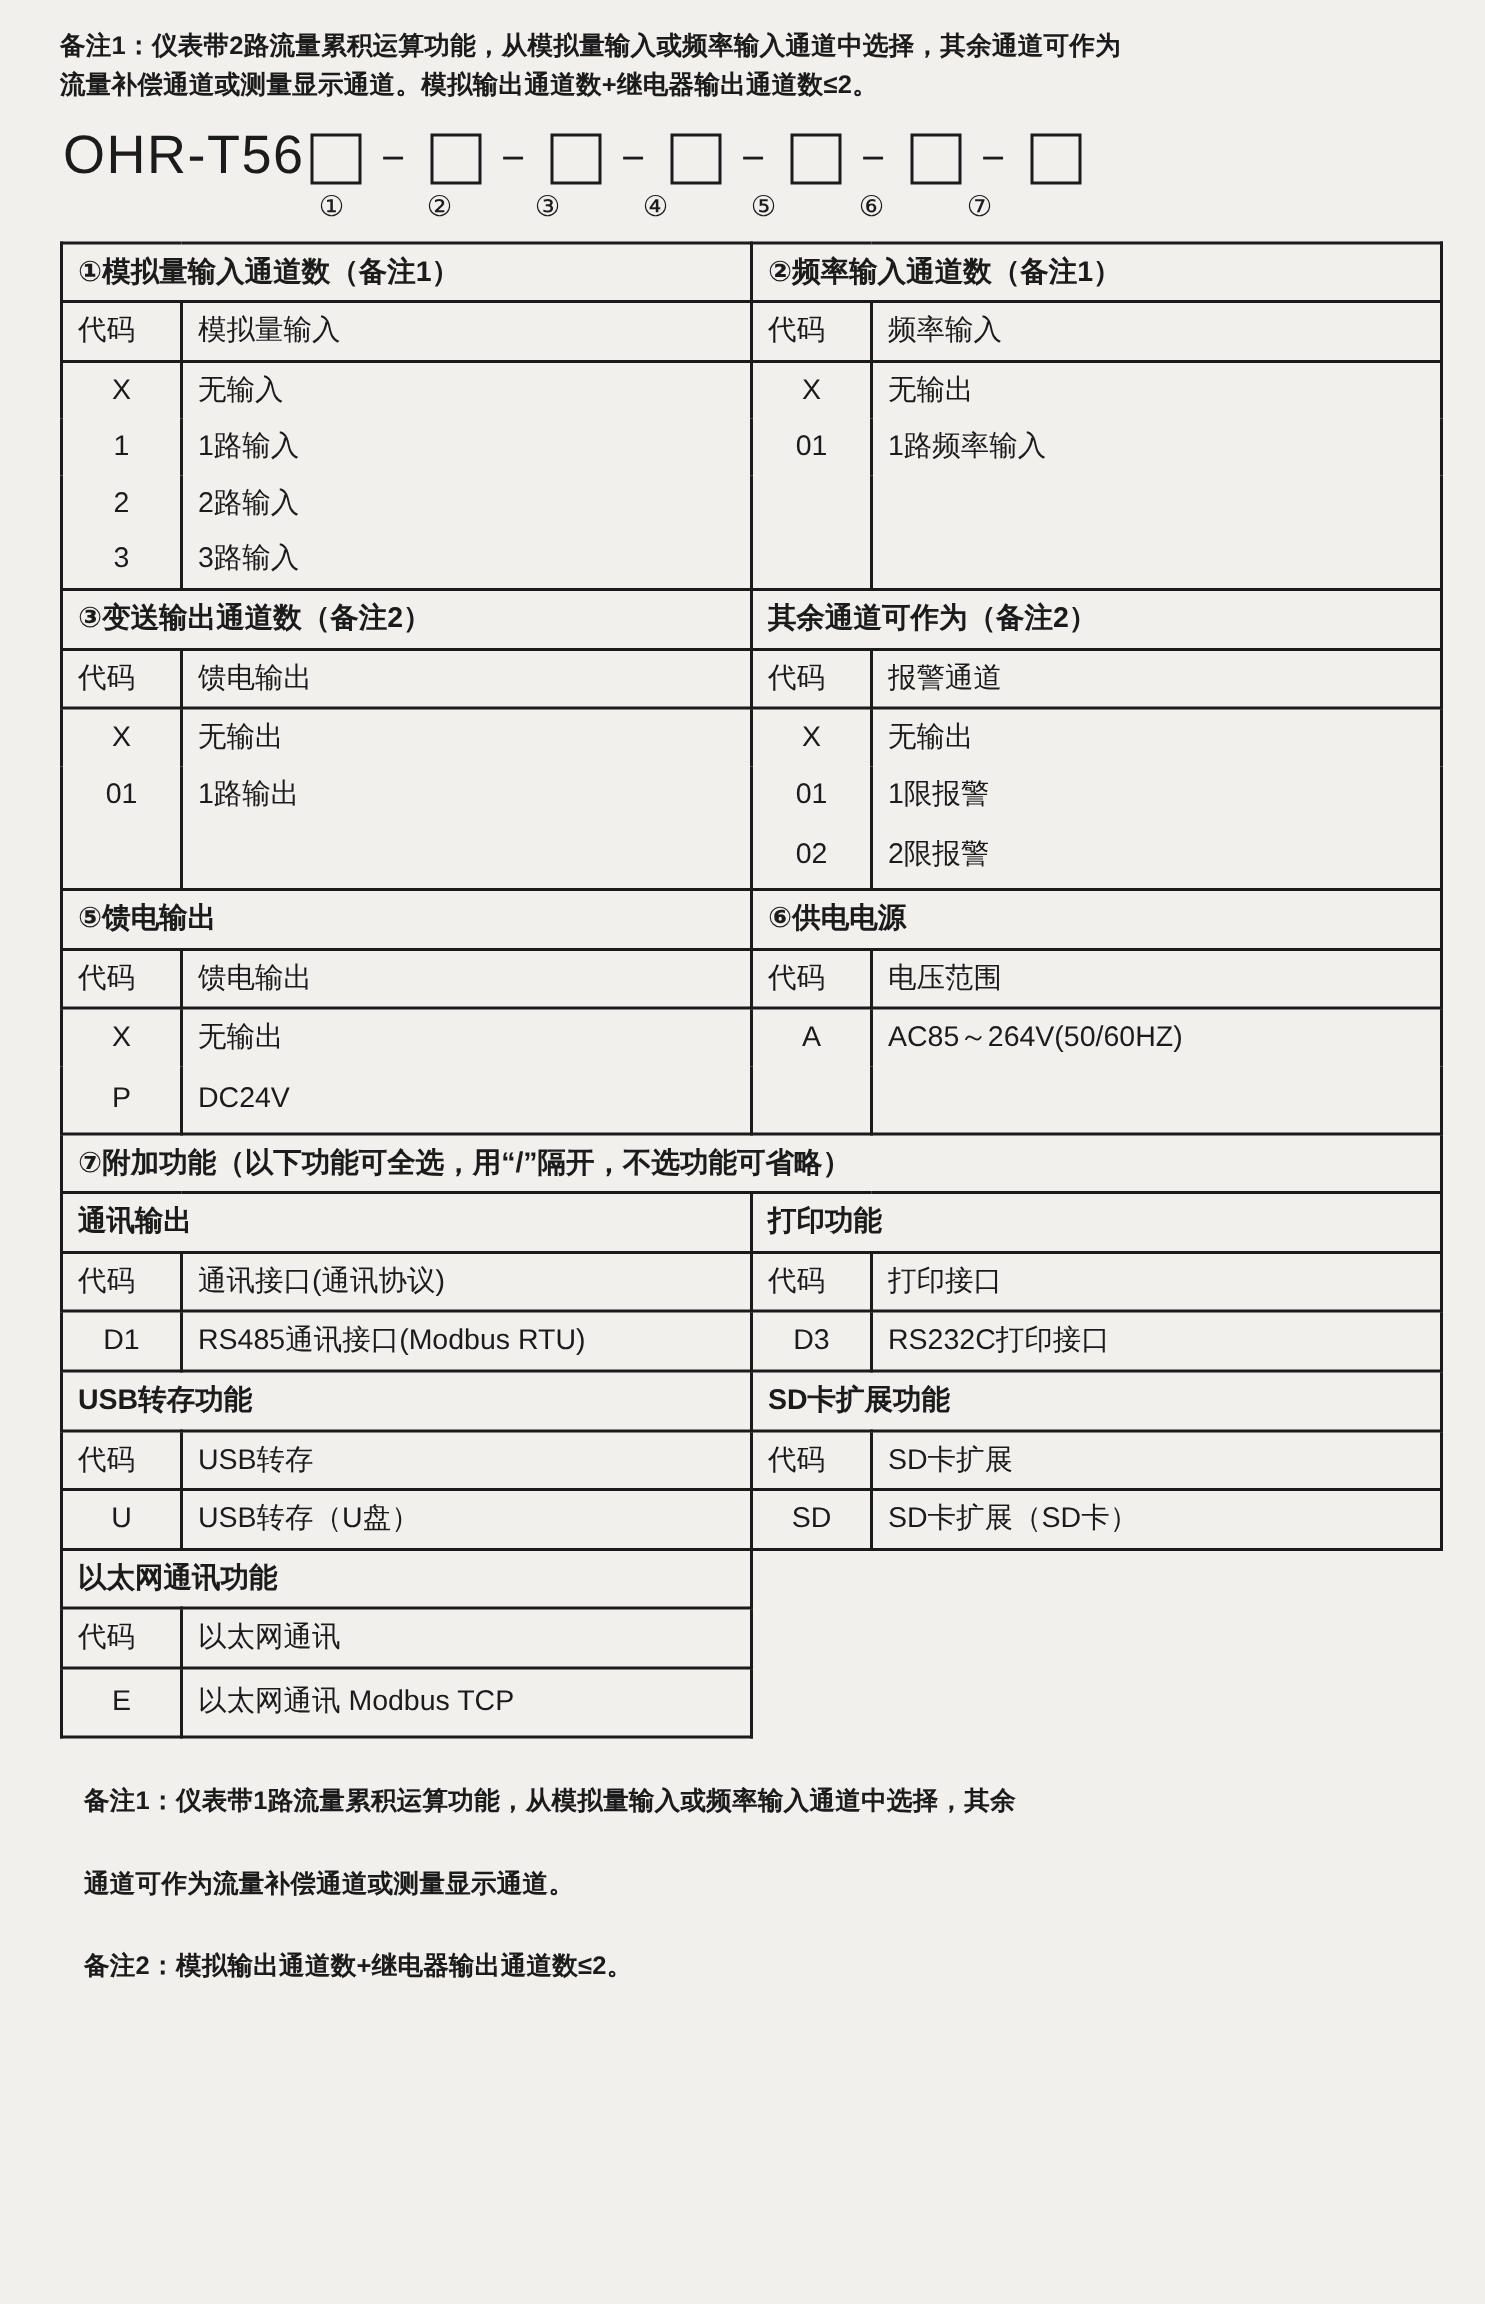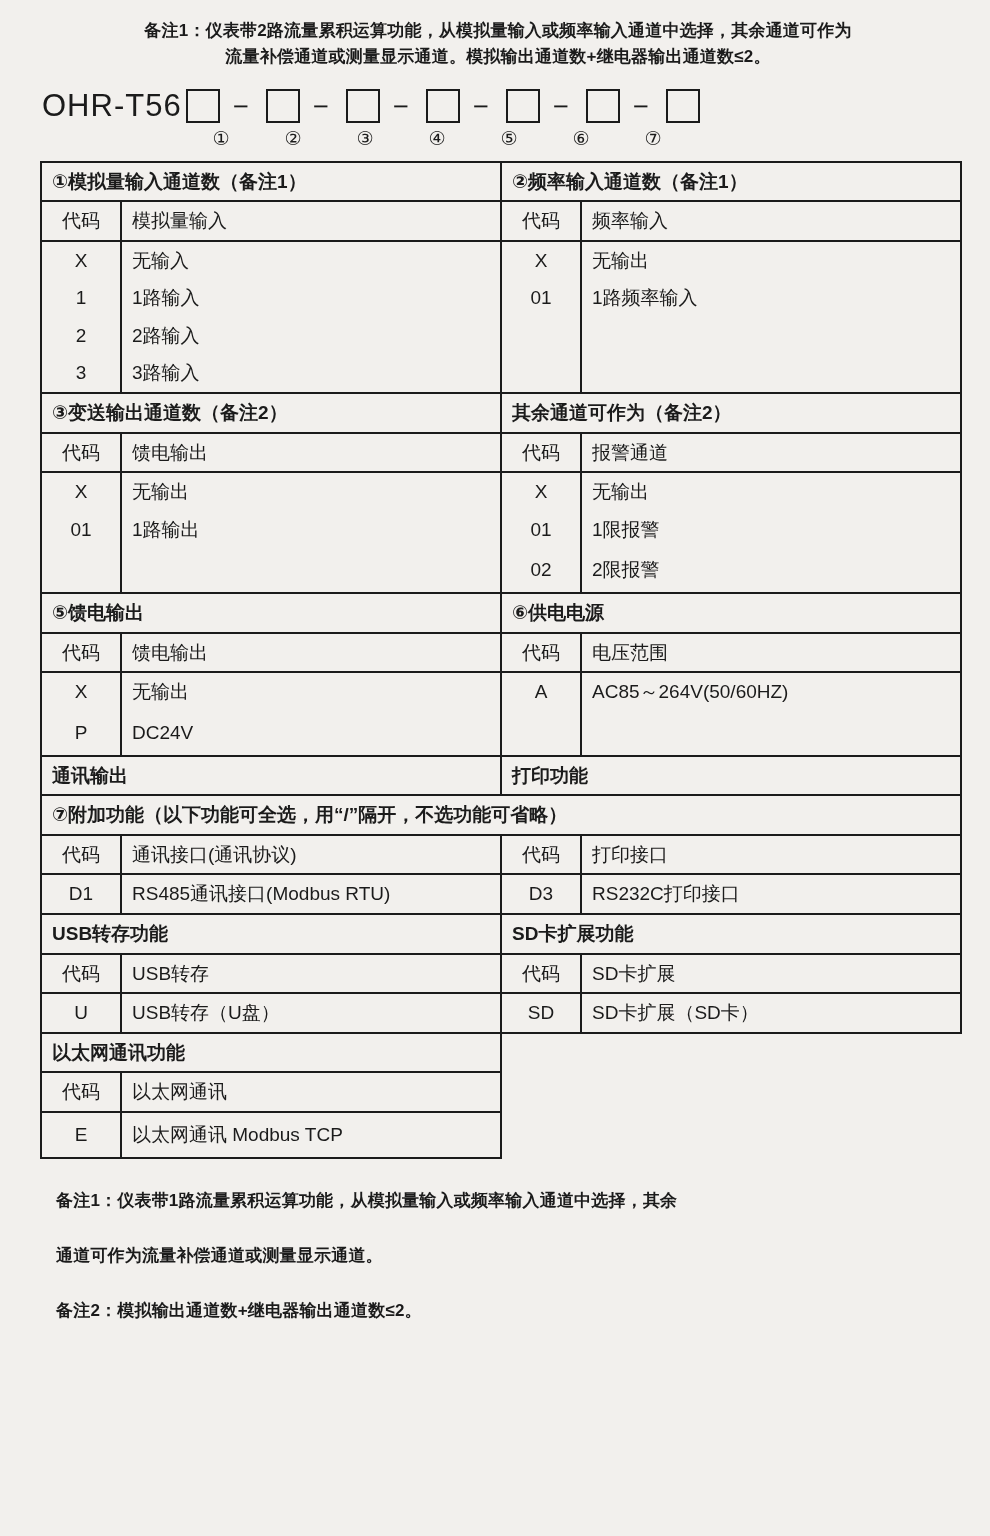--- a/index.html
+++ b/index.html
@@ -22,37 +22,37 @@
     padding: 18px 34px 0 34px;
     position: relative;
   }
   .note-top {
     font-size: 17px;
     line-height: 1.55;
     font-weight: 700;
     margin: 0 0 6px 6px;
     letter-spacing: 0.2px;
   }
-  .note-top .ln { display: block; text-align: center; }
+  .note-top .ln { display: block; }
 
   .title {
     font-size: 33px;
     font-weight: 400;
     letter-spacing: 1px;
     margin: 24px 0 6px 8px;
   }
 
   .model-row {
     display: flex;
     align-items: flex-end;
     margin: 6px 0 0 8px;
     height: 46px;
   }
   .model-text {
-    font-size: 31px;
+    font-size: 36px;
     letter-spacing: 1px;
     line-height: 1;
     position: relative;
     top: -2px;
   }
   .slot {
     width: 30px;
     height: 30px;
     border: 2px solid #1b1b1b;
     display: inline-block;
@@ -97,21 +97,20 @@
   td.hdr {
     font-weight: 700;
     font-size: 19.5px;
     padding: 8px 10px;
   }
   td.code {
     text-align: center;
     width: 80px;
   }
   td.codehdr {
-    text-align: center;
     width: 80px;
   }
   td.tall { height: 34px; }
 
   .note-bottom {
     font-size: 17px;
     font-weight: 700;
     line-height: 1.6;
     margin: 12px 0 0 22px;
     letter-spacing: 0.2px;
@@ -253,26 +252,26 @@
         <td style="border-bottom:none">AC85～264V(50/60HZ)</td>
       </tr>
       <tr>
         <td class="code tall" style="border-top:none">P</td>
         <td class="tall" style="border-top:none">DC24V</td>
         <td class="code tall" style="border-top:none"></td>
         <td class="tall" style="border-top:none"></td>
       </tr>
 
       <tr>
+        <td class="hdr" colspan="4">⑦附加功能（以下功能可全选，用“/”隔开，不选功能可省略）</td>
+      </tr>
+
+      <tr>
         <td class="hdr" colspan="2">通讯输出</td>
         <td class="hdr" colspan="2">打印功能</td>
-      </tr>
-
-      <tr>
-        <td class="hdr" colspan="4">⑦附加功能（以下功能可全选，用“/”隔开，不选功能可省略）</td>
       </tr>
       <tr>
         <td class="codehdr">代码</td>
         <td>通讯接口(通讯协议)</td>
         <td class="codehdr">代码</td>
         <td>打印接口</td>
       </tr>
       <tr>
         <td class="code">D1</td>
         <td>RS485通讯接口(Modbus RTU)</td>

